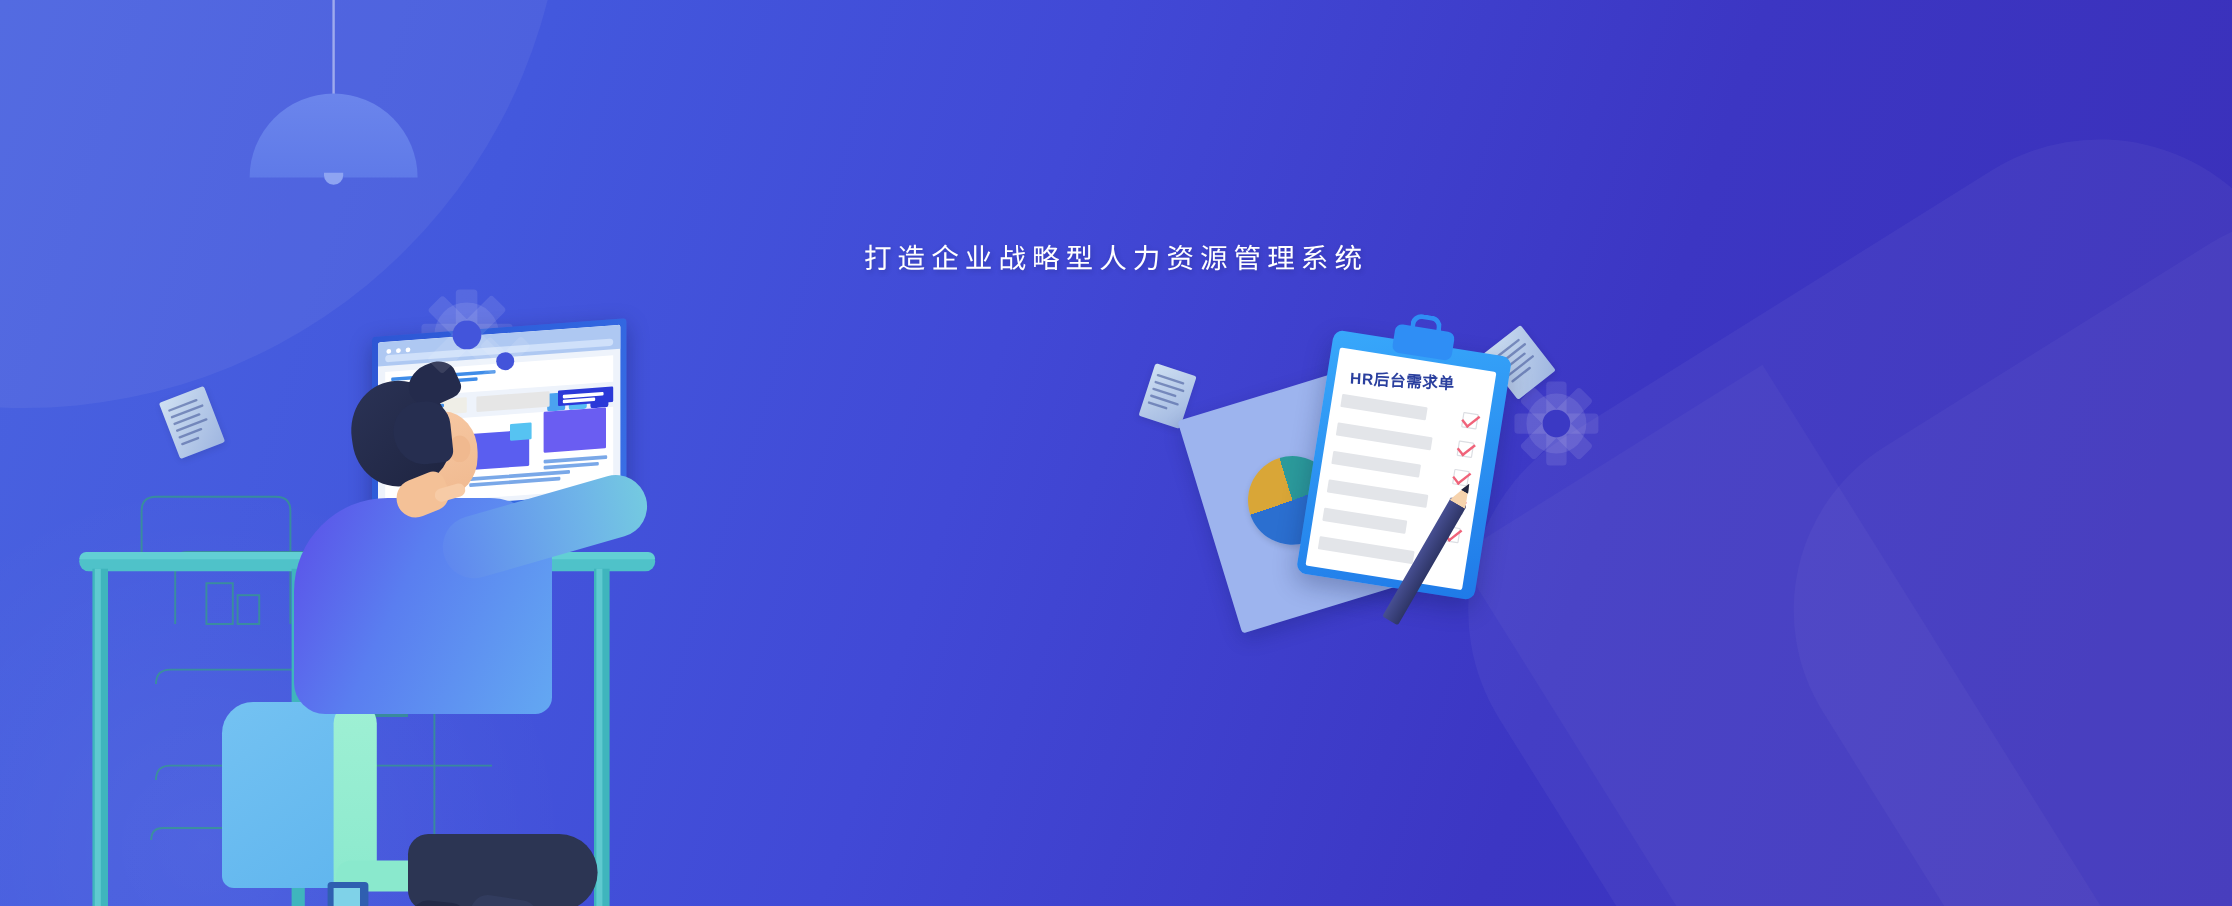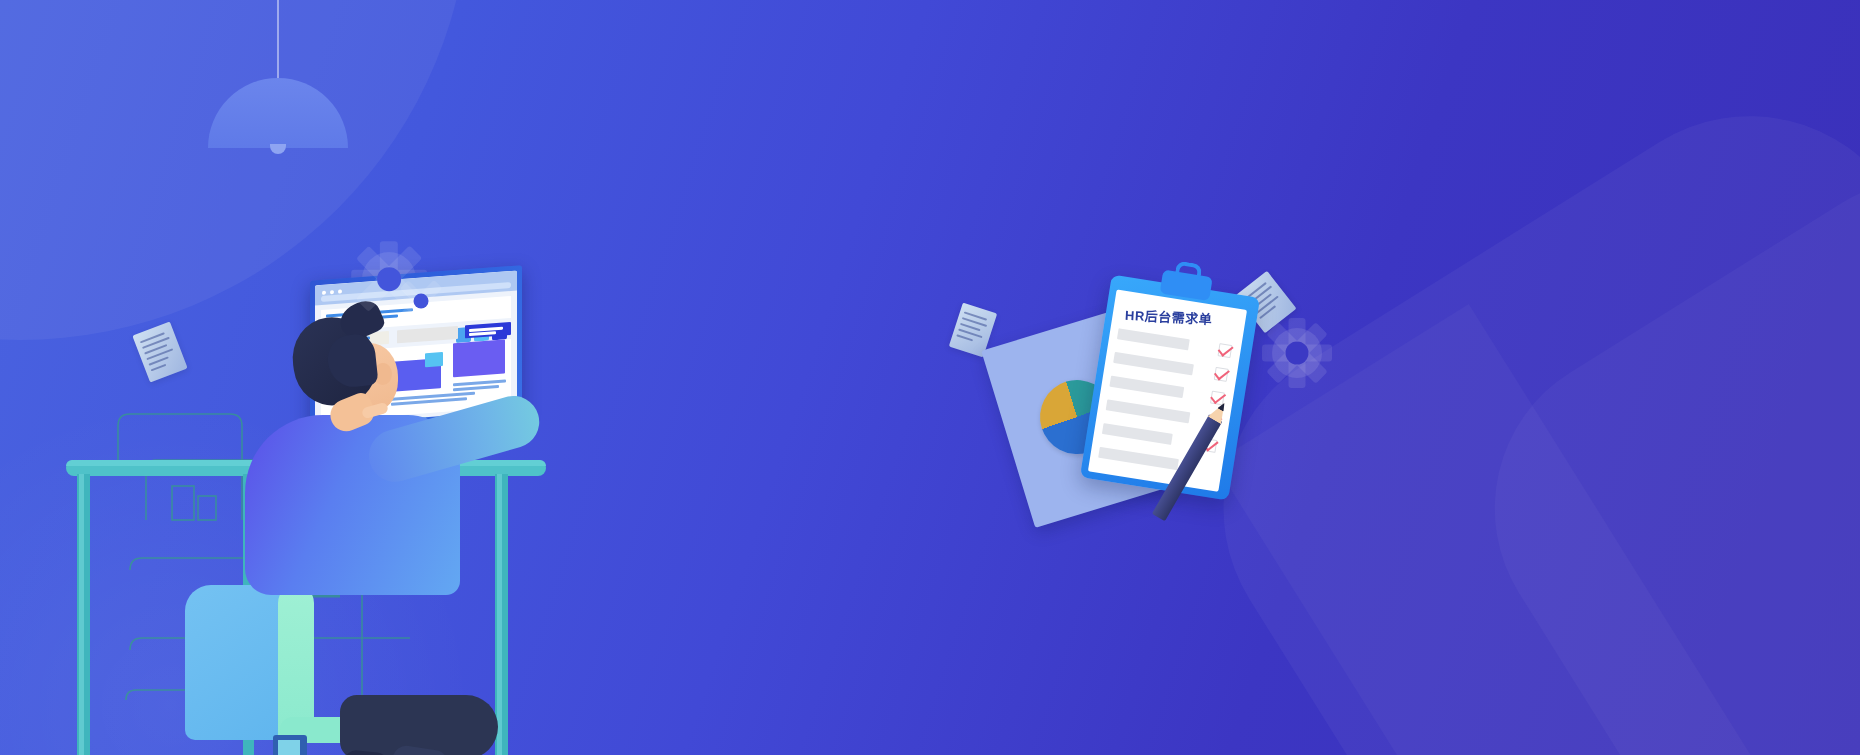--- a/index.html
+++ b/index.html
@@ -435,15 +435,16 @@
       </div>
       <div id="pencil">
         <div id="pencil-body"></div>
         <div id="pencil-wood"></div>
         <div id="pencil-tip"></div>
       </div>
     </div>
   </div>
 
   <div id="headline-block">
+    <p id="subhead">打造企业战略型人力资源管理系统</p>
   </div>
 
 </div>
 
 </body></html>

